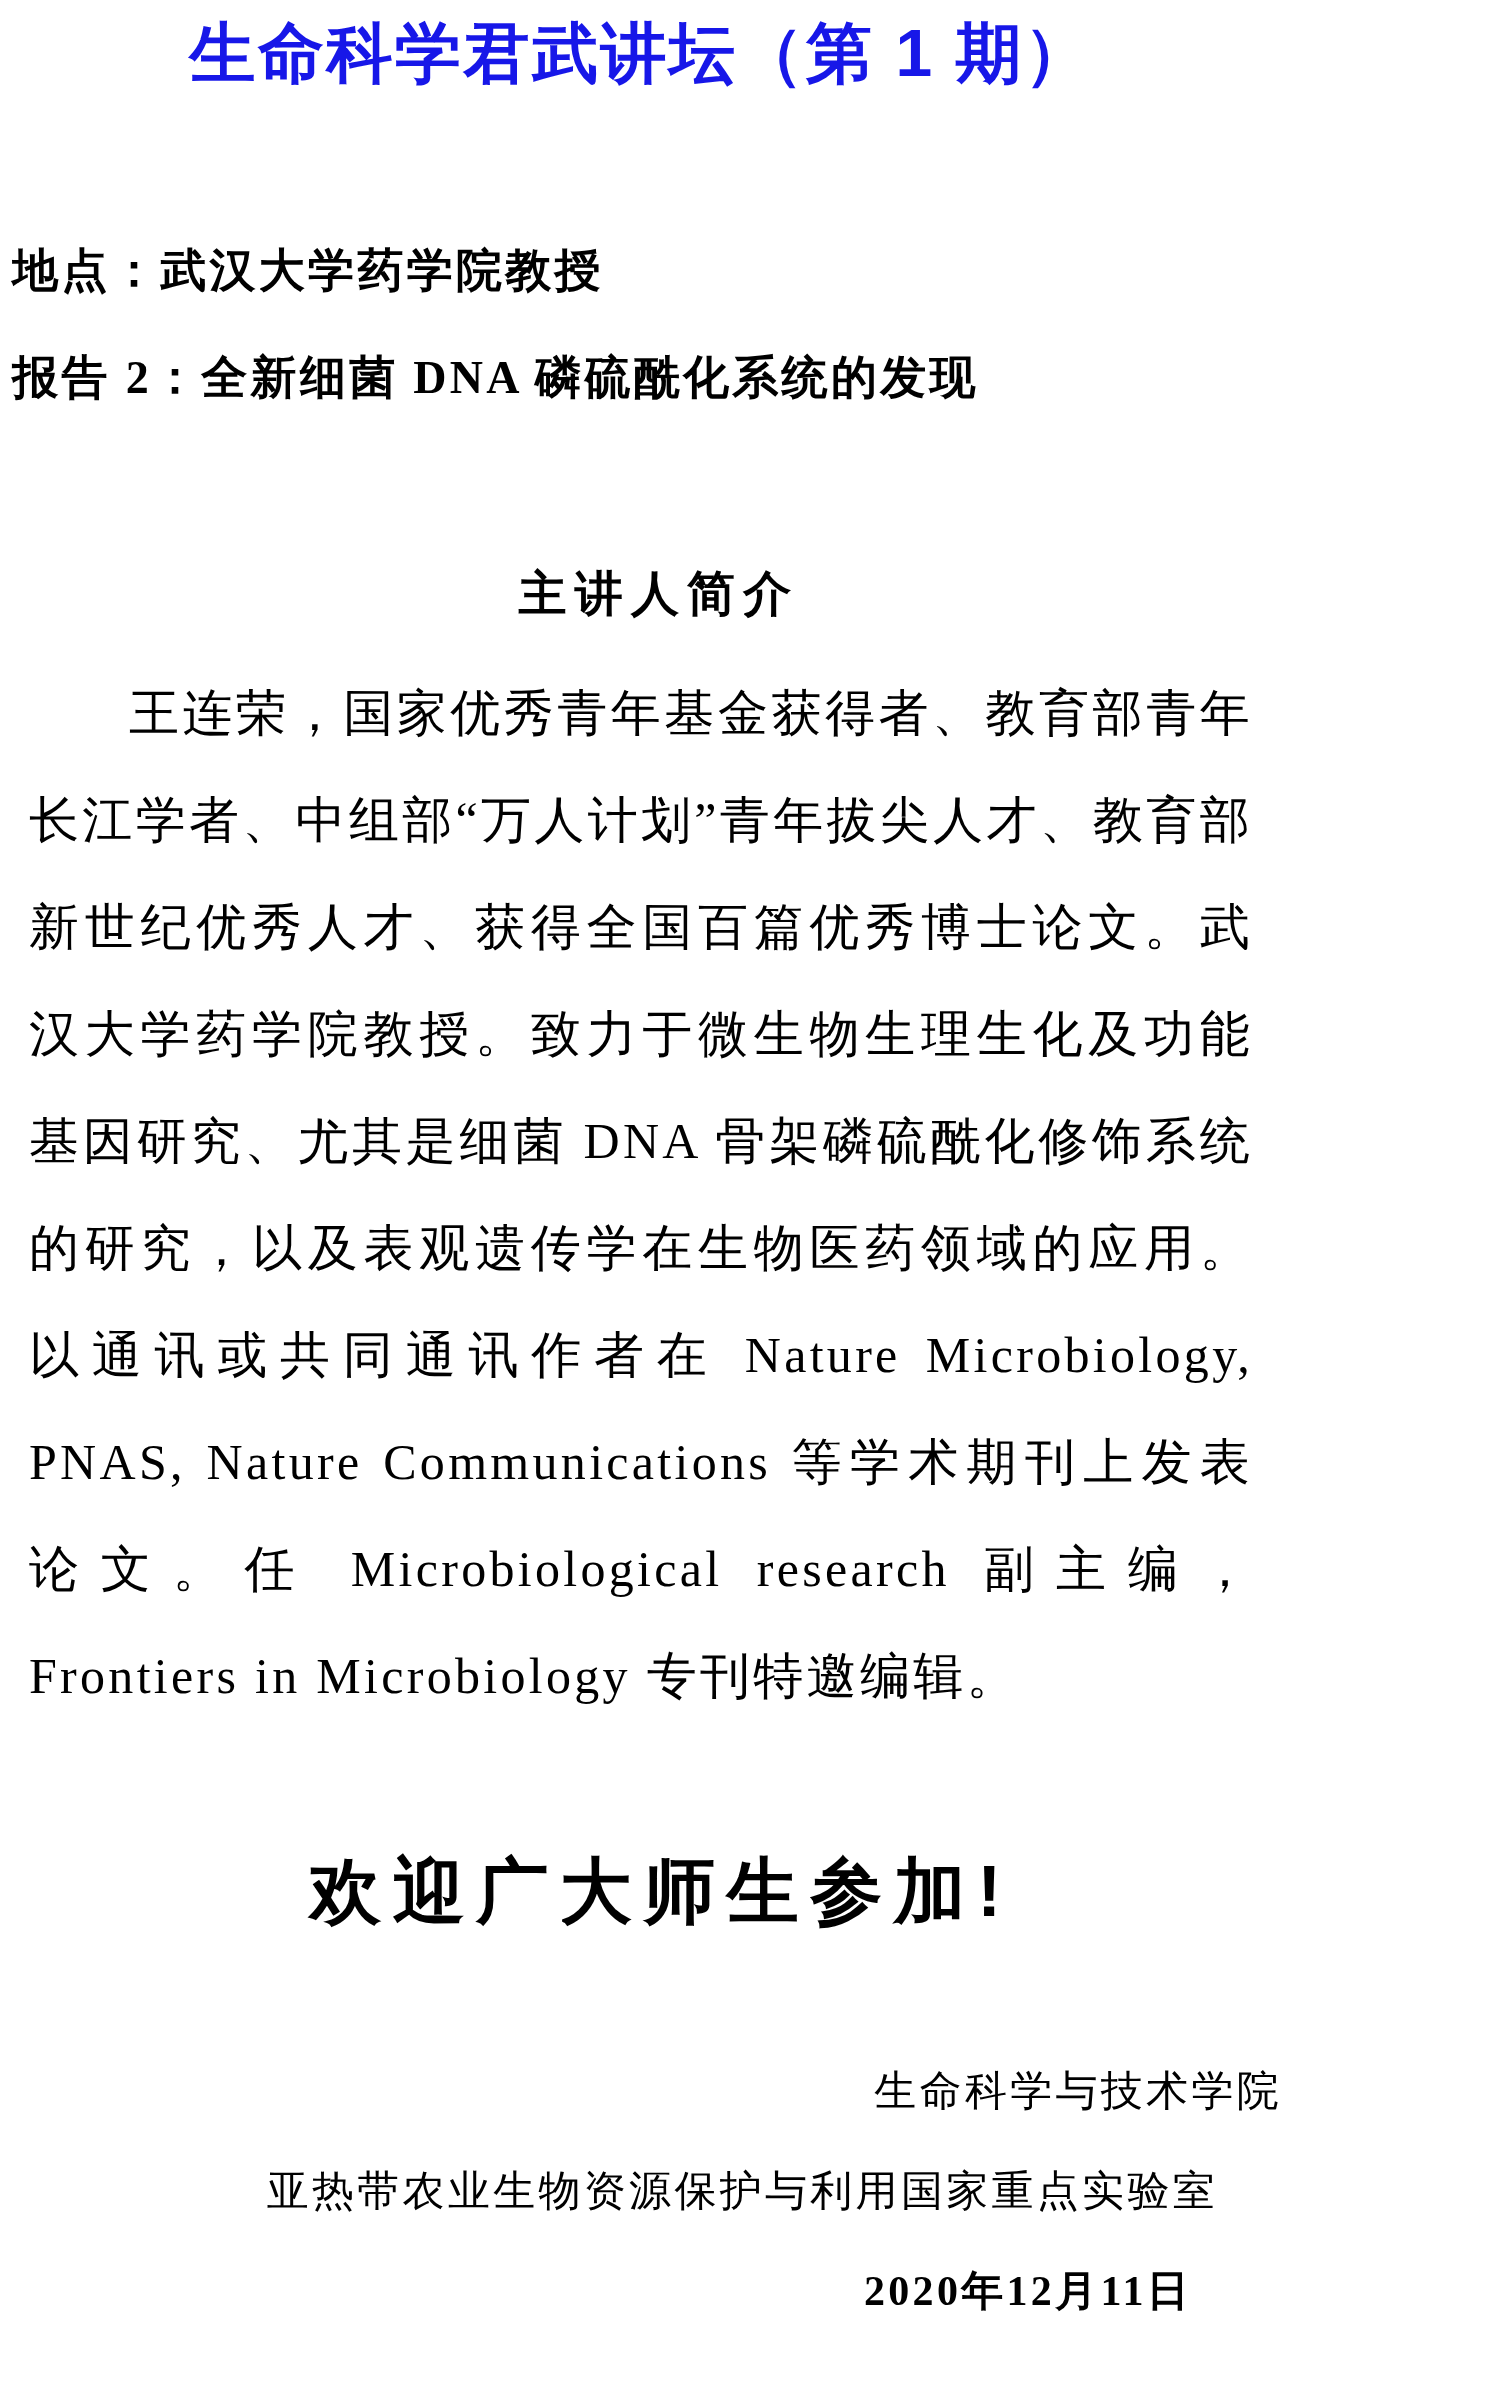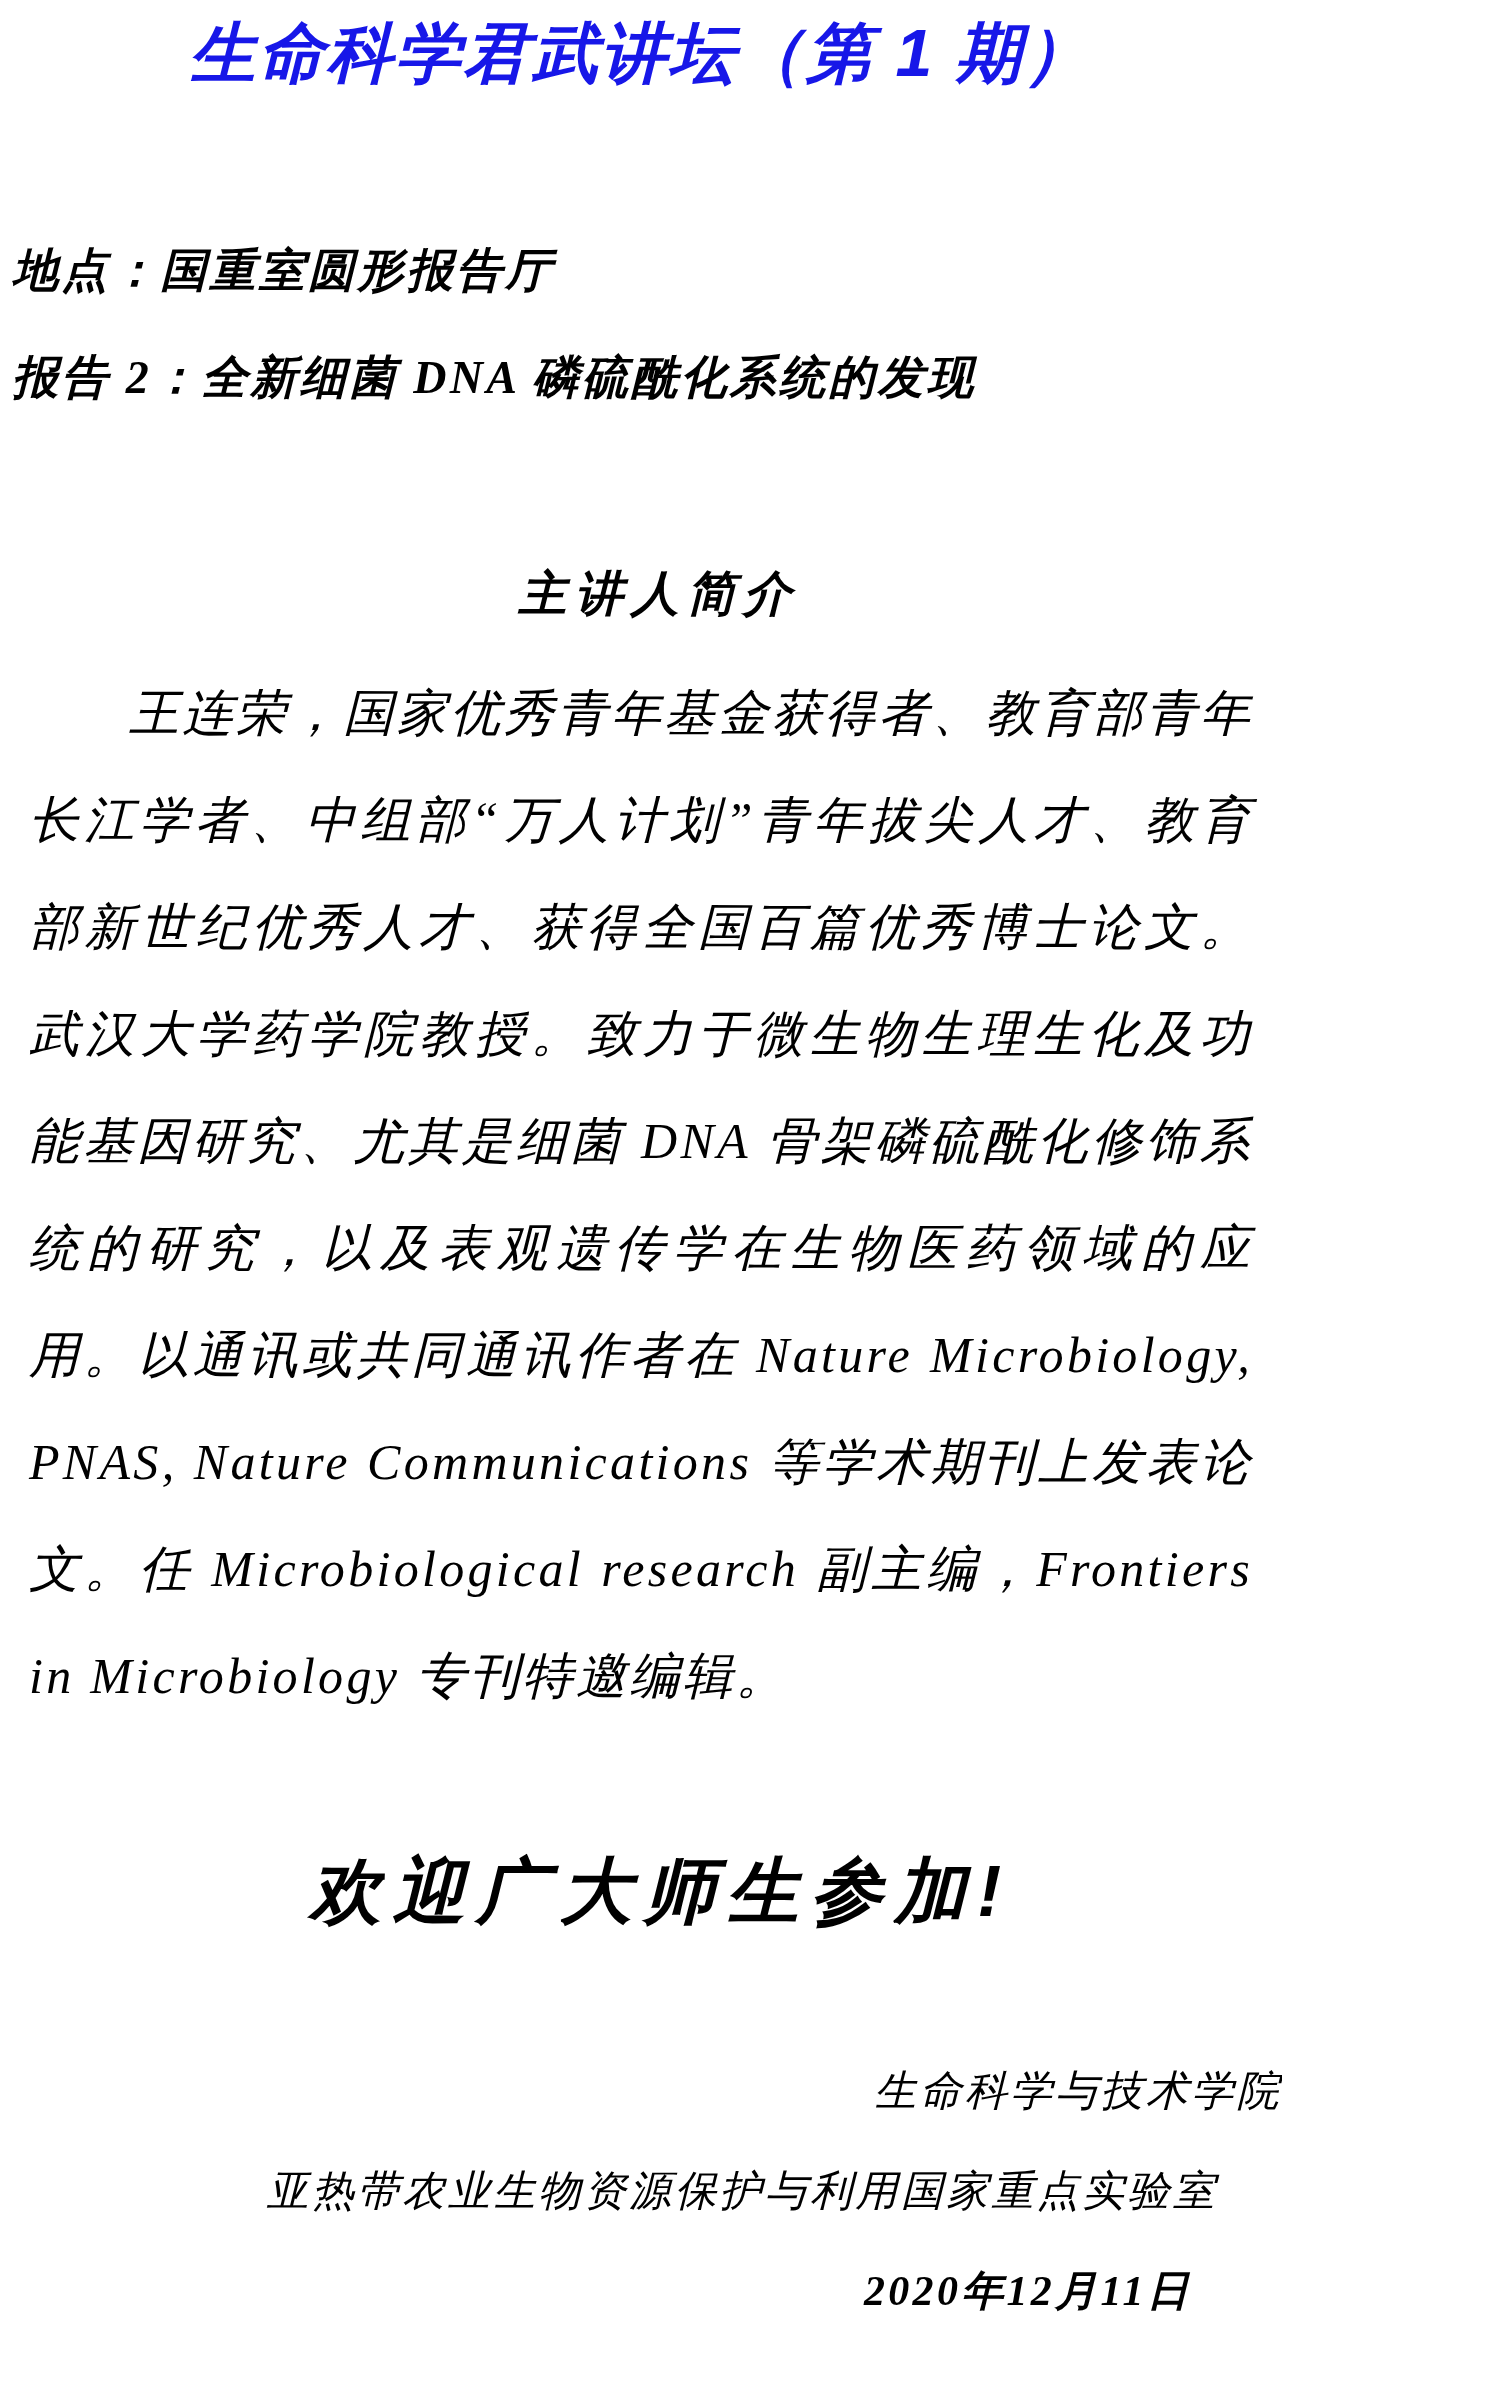--- a/index.html
+++ b/index.html
@@ -8,21 +8,20 @@
     background: #ffffff;
   }
   .page {
     position: relative;
     width: 1282px;
     height: 2401px;
     background: #ffffff;
     overflow: hidden;
     color: #000000;
     font-family: "Liberation Serif", "DejaVu Serif", serif;
-    font-style: italic;
   }
   .title {
     margin-top: 11.5px;
     text-align: center;
     font-size: 66px;
     line-height: 1.25;
     font-weight: bold;
     letter-spacing: 2.5px;
     font-family: "Liberation Sans", "DejaVu Sans", sans-serif;
   }
@@ -81,21 +80,21 @@
   .sig-date   { padding-right: 90px; font-weight: bold; }
 </style>
 </head>
 <body>
 
 <div class="page" style="color: rgb(0, 0, 0); background: rgb(255, 255, 255);">
 
   <div class="title" style="color: rgb(23, 23, 232);">生命科学君武讲坛（第 1 期）</div>
 
   <div class="info-section">
-    <div class="info-line">地点：国重室圆形报告厅</div>
+    <div class="info-line">地点：武汉大学药学院教授</div>
     <div class="info-line">报告 2：全新细菌 DNA 磷硫酰化系统的发现</div>
   </div>
 
   <div class="bio-heading">主讲人简介</div>
 
   <p class="bio-paragraph">王连荣，国家优秀青年基金获得者、教育部青年长江学者、中组部“万人计划”青年拔尖人才、教育部新世纪优秀人才、获得全国百篇优秀博士论文。武汉大学药学院教授。致力于微生物生理生化及功能基因研究、尤其是细菌 DNA 骨架磷硫酰化修饰系统的研究，以及表观遗传学在生物医药领域的应用。以通讯或共同通讯作者在 Nature Microbiology, PNAS, Nature Communications 等学术期刊上发表论文。任 Microbiological research 副主编，Frontiers in Microbiology 专刊特邀编辑。</p>
 
   <div class="welcome">欢迎广大师生参加!</div>
 
   <div class="signature">

